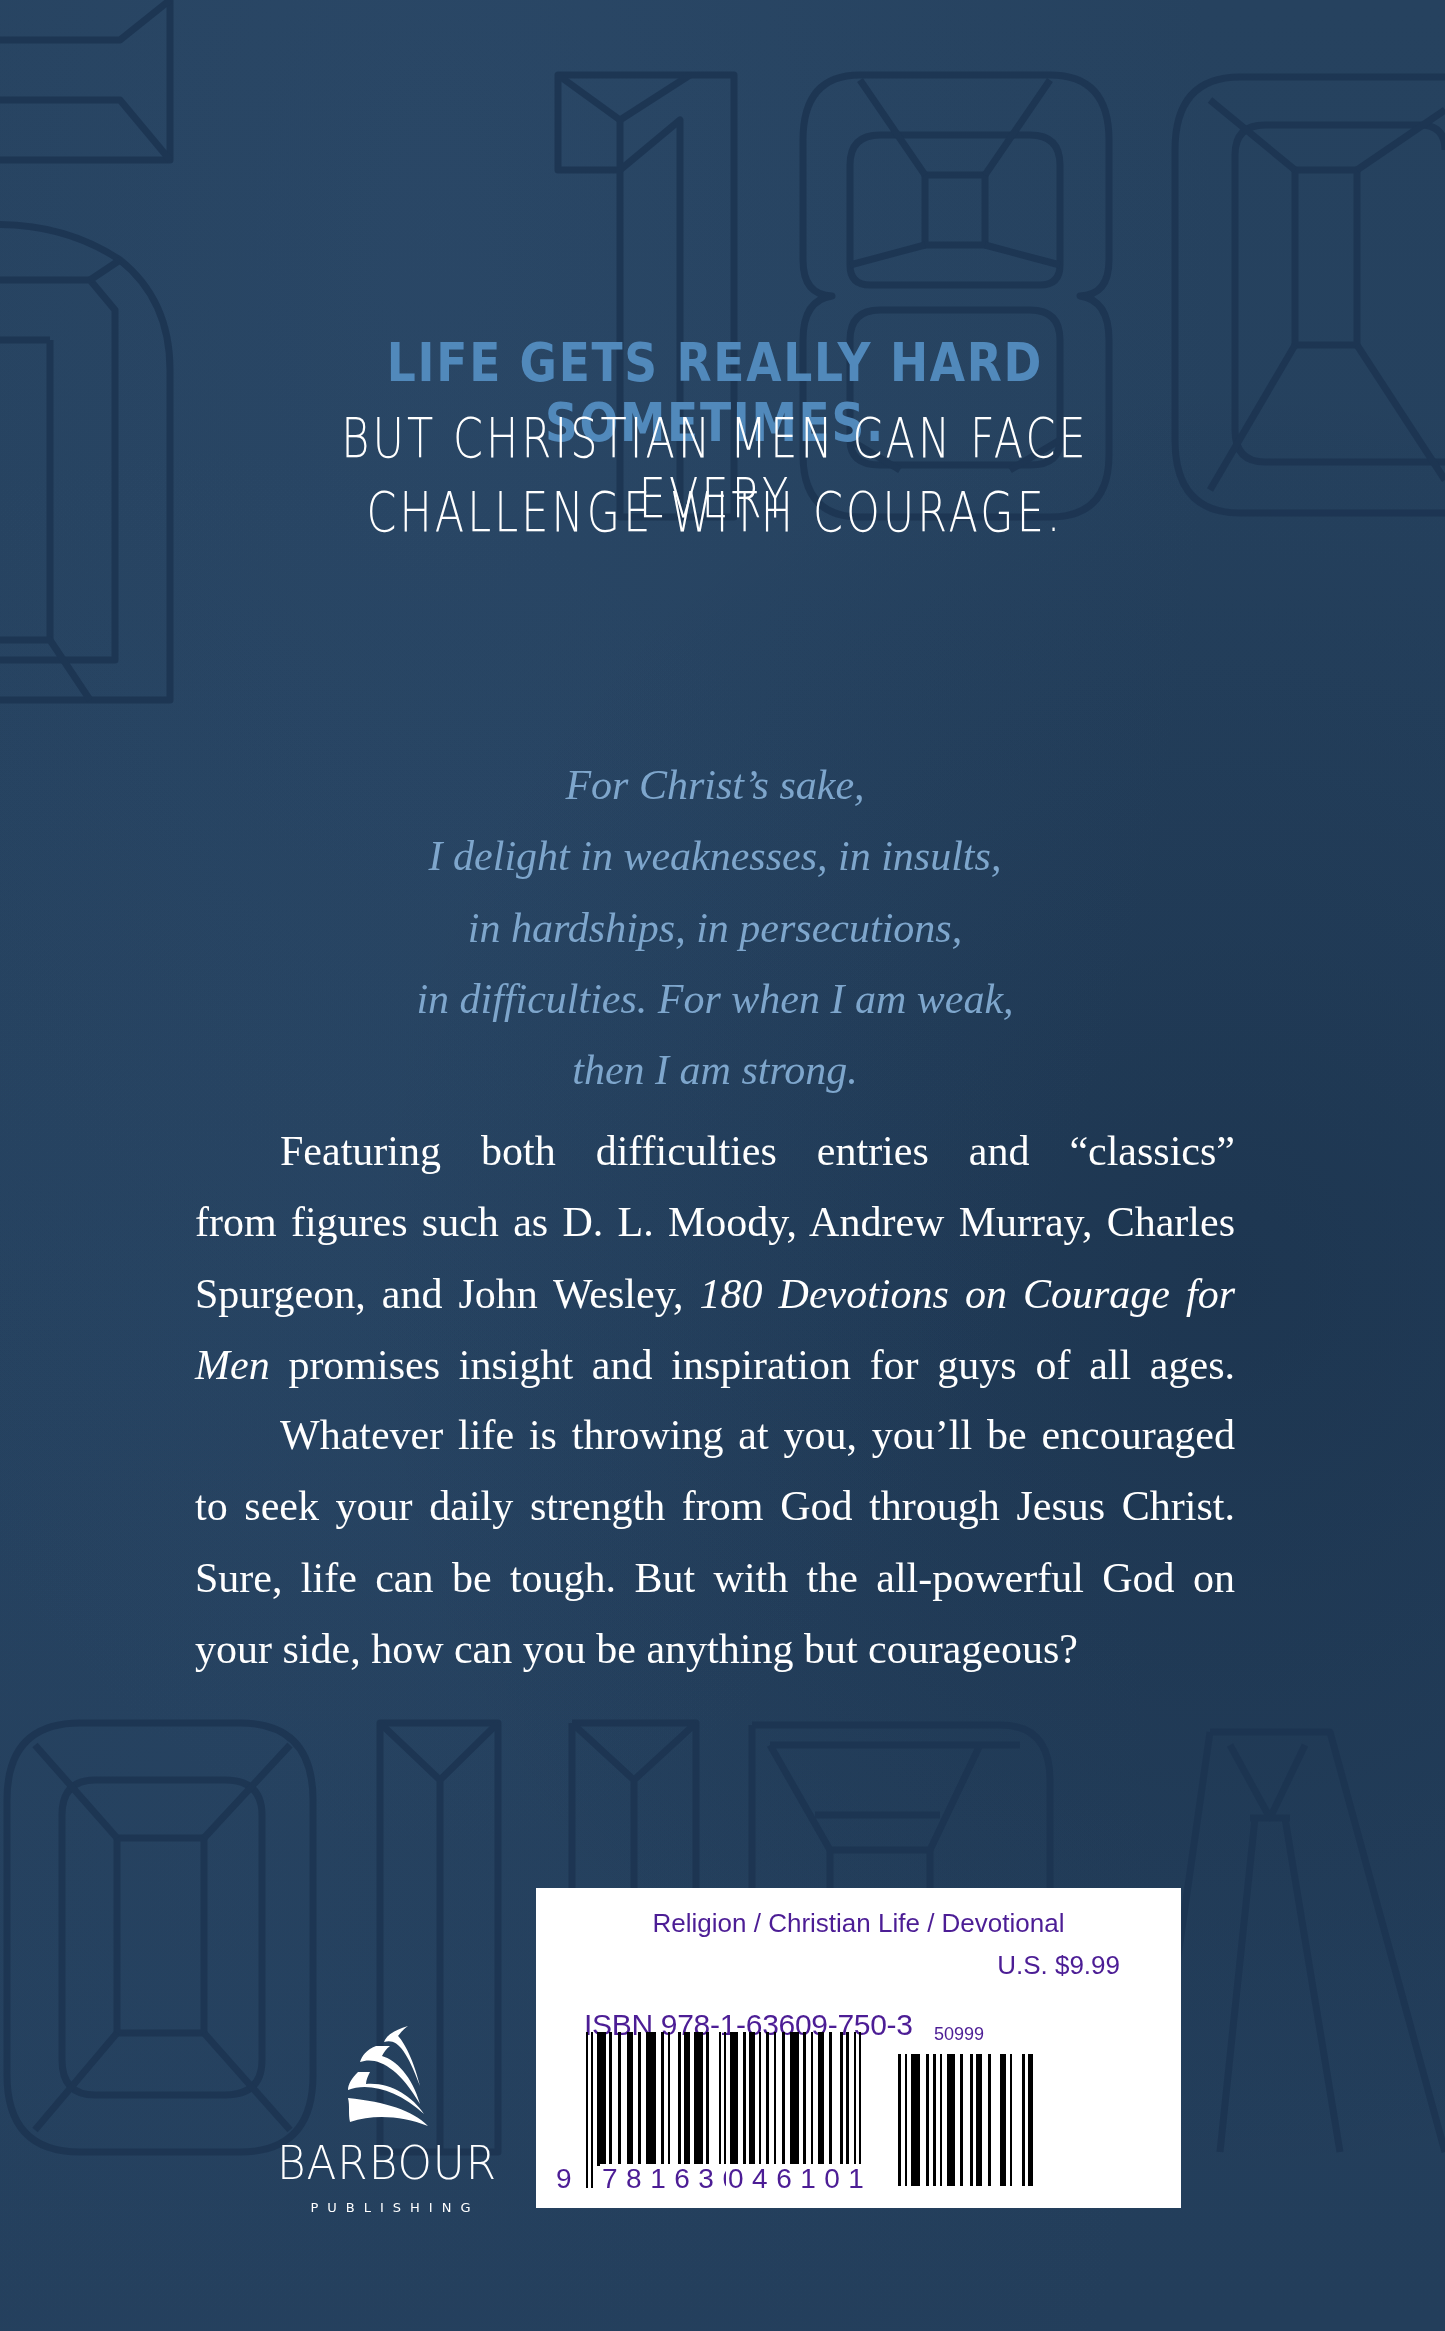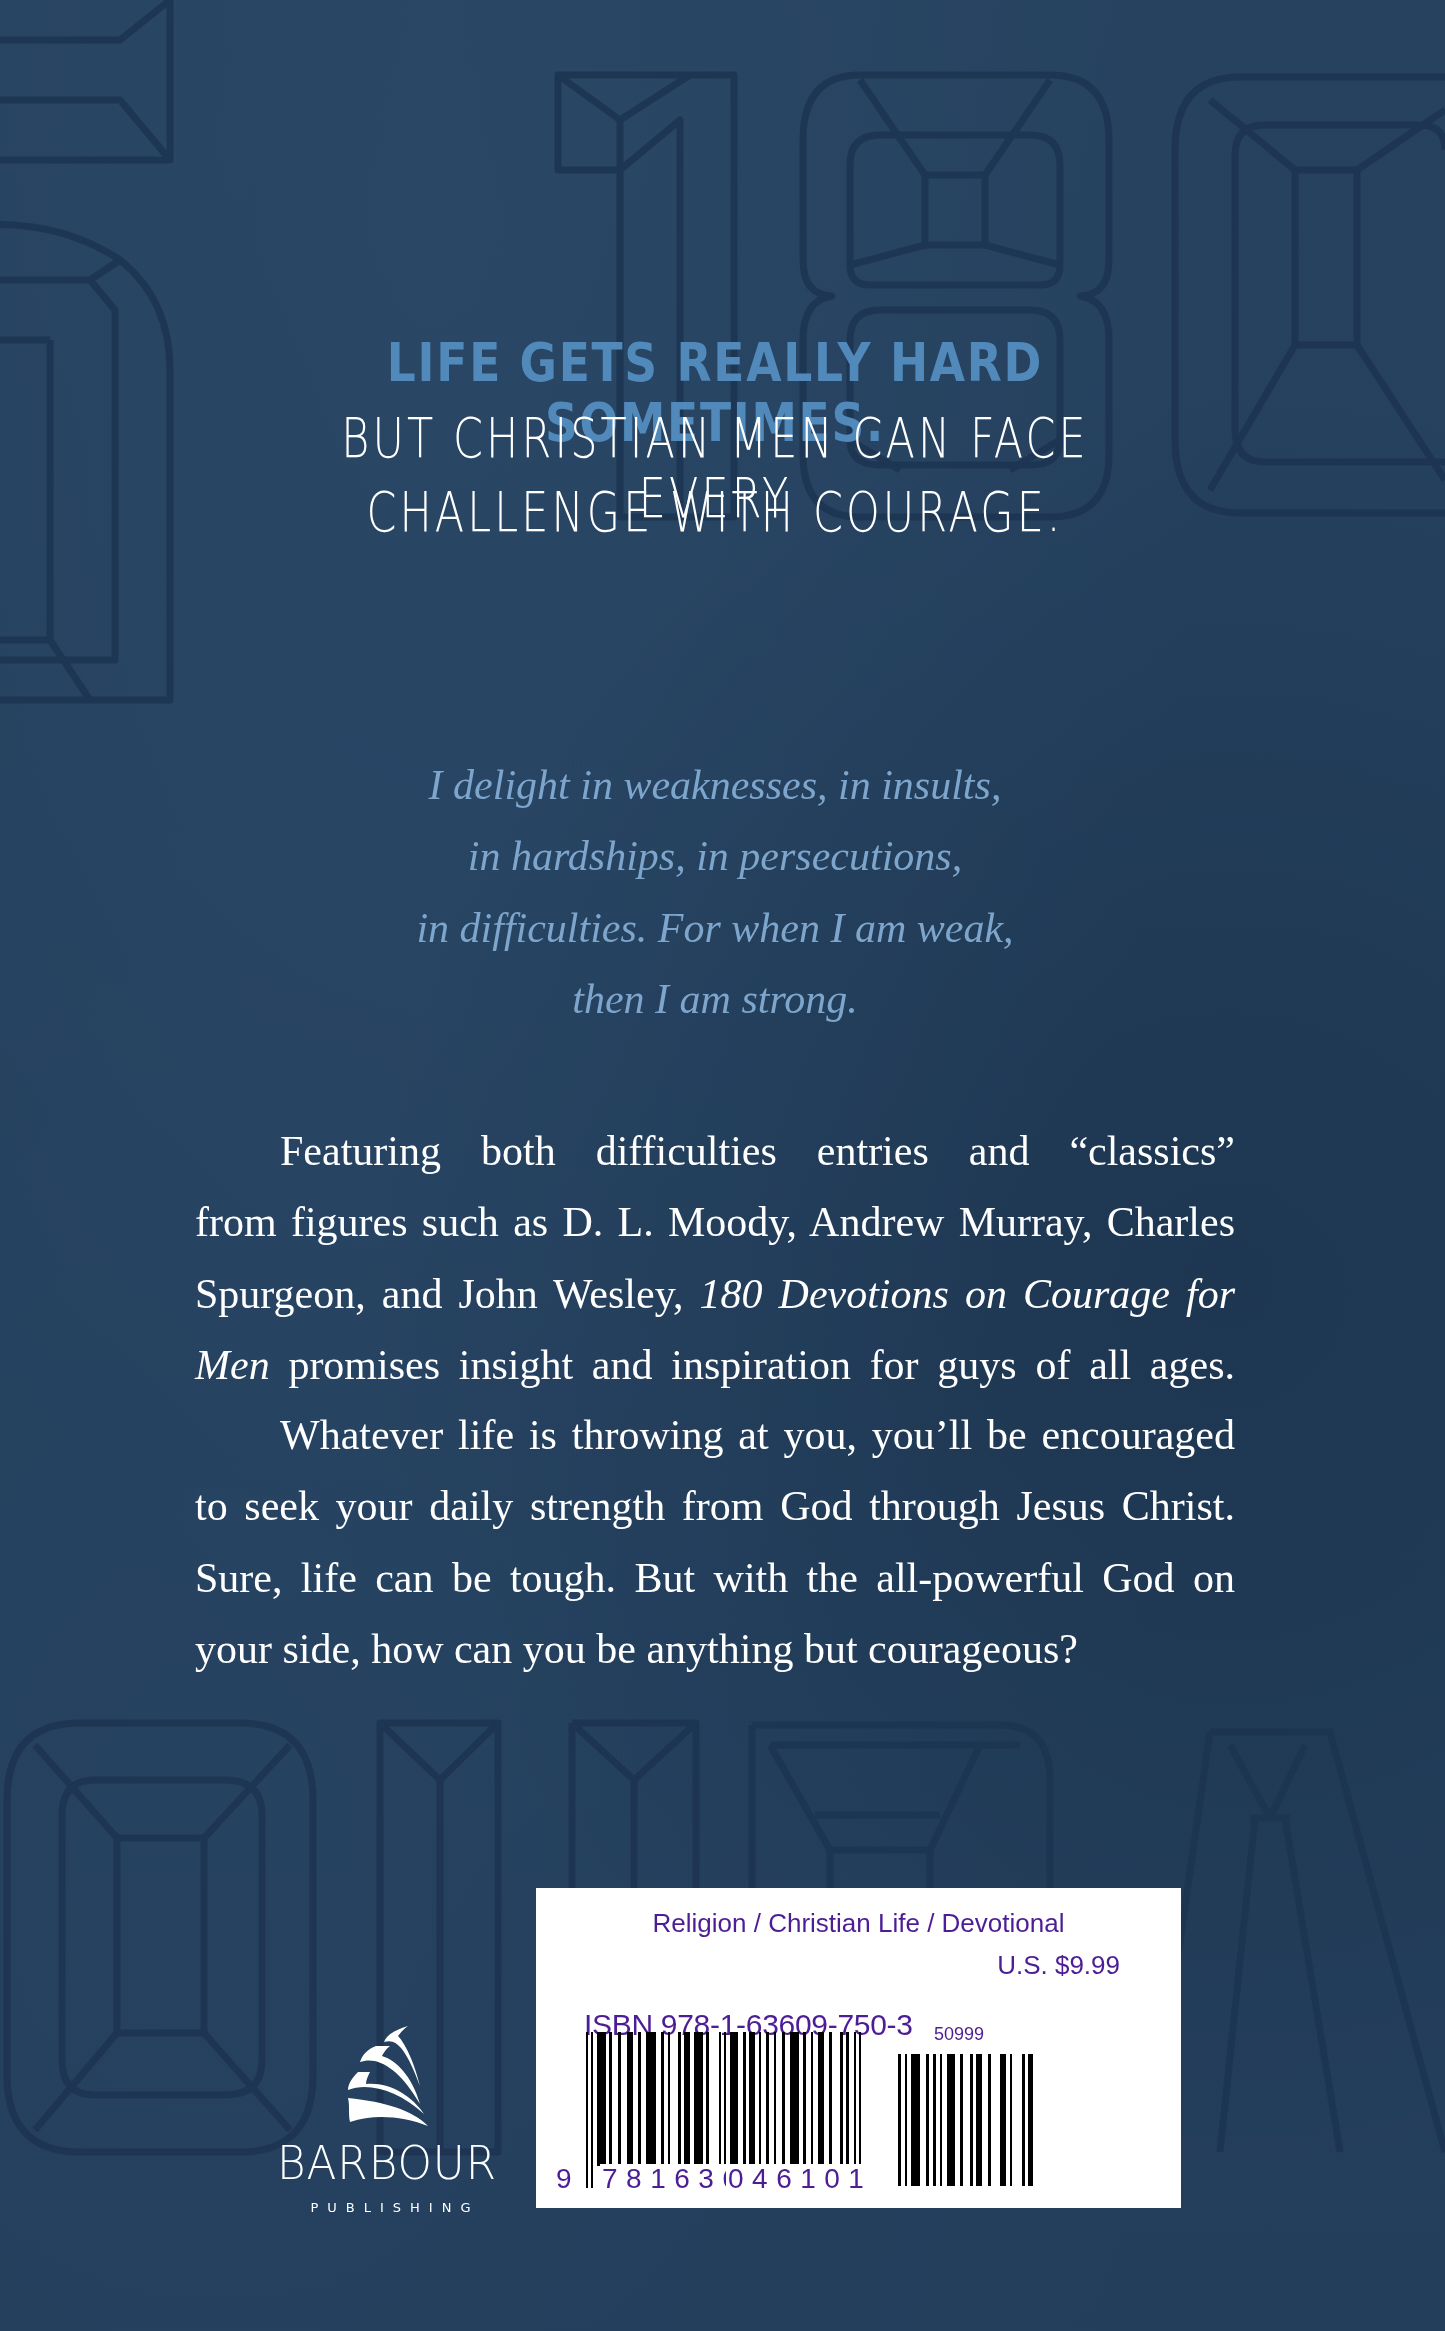--- a/index.html
+++ b/index.html
@@ -158,20 +158,21 @@
       </g>
     </svg>
   </div>
 
   <div class="headline headline-1">LIFE GETS REALLY HARD SOMETIMES.</div>
   <div class="headline headline-2"><span>BUT CHRISTIAN MEN CAN FACE EVERY</span></div>
   <div class="headline headline-3"><span>CHALLENGE WITH COURAGE.</span></div>
 
 
   <div class="poem">
+    <span class="line">For Christ’s sake,</span>
     <span class="line">I delight in weaknesses, in insults,</span>
     <span class="line">in hardships, in persecutions,</span>
     <span class="line">in difficulties. For when I am weak,</span>
     <span class="line">then I am strong.</span>
   </div>
 
   <div class="body-text para-2">
     <span class="line indent">Featuring both difficulties entries and “classics”</span>
     <span class="line">from figures such as D. L. Moody, Andrew Murray, Charles</span>
     <span class="line"><span>Spurgeon, and John Wesley, </span><span class="ital">180 Devotions on Courage for</span></span>

